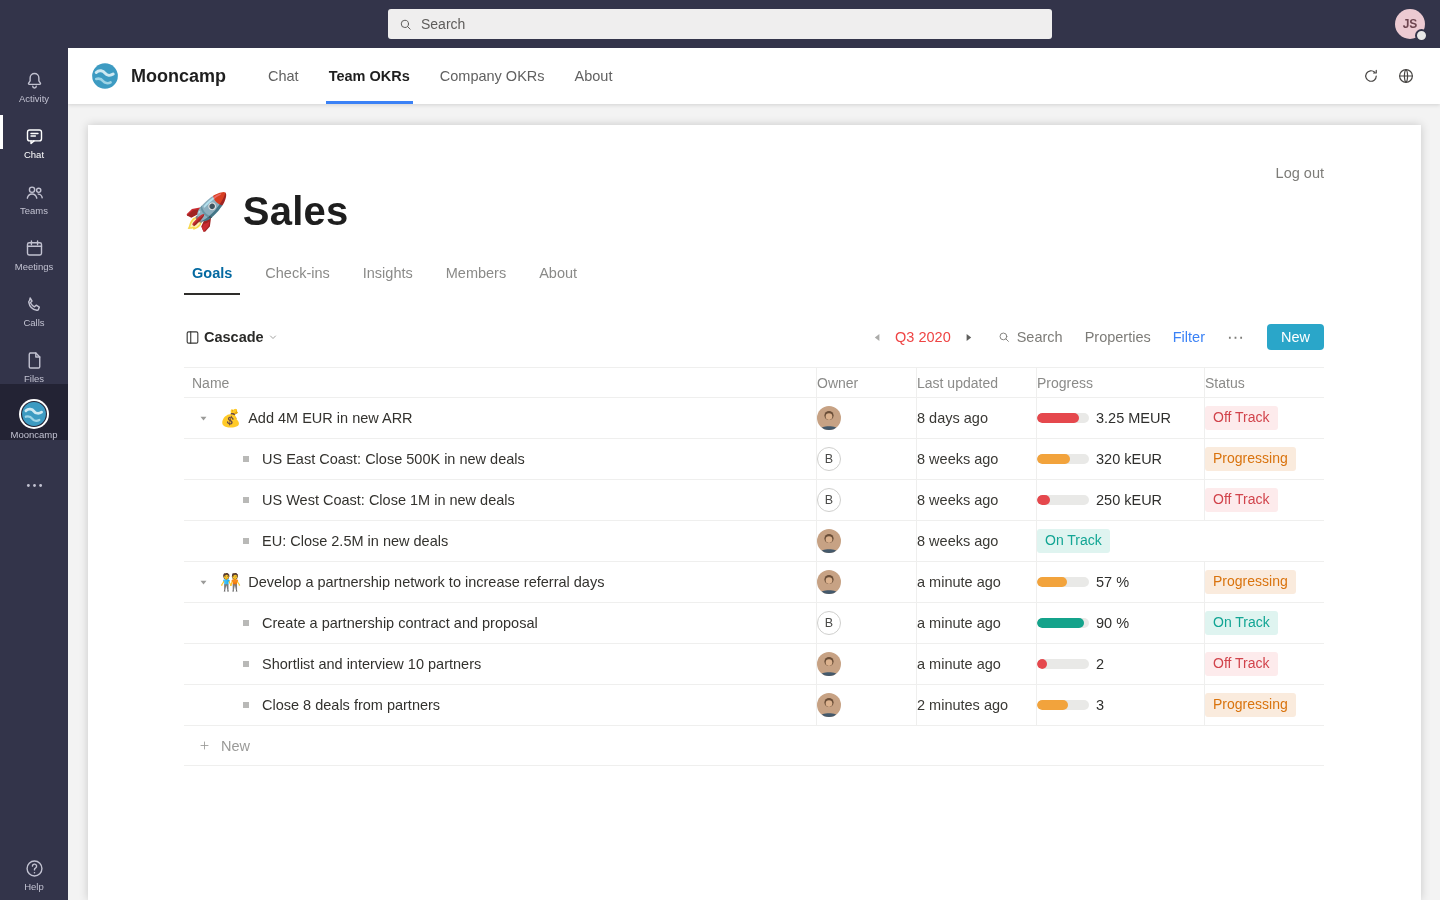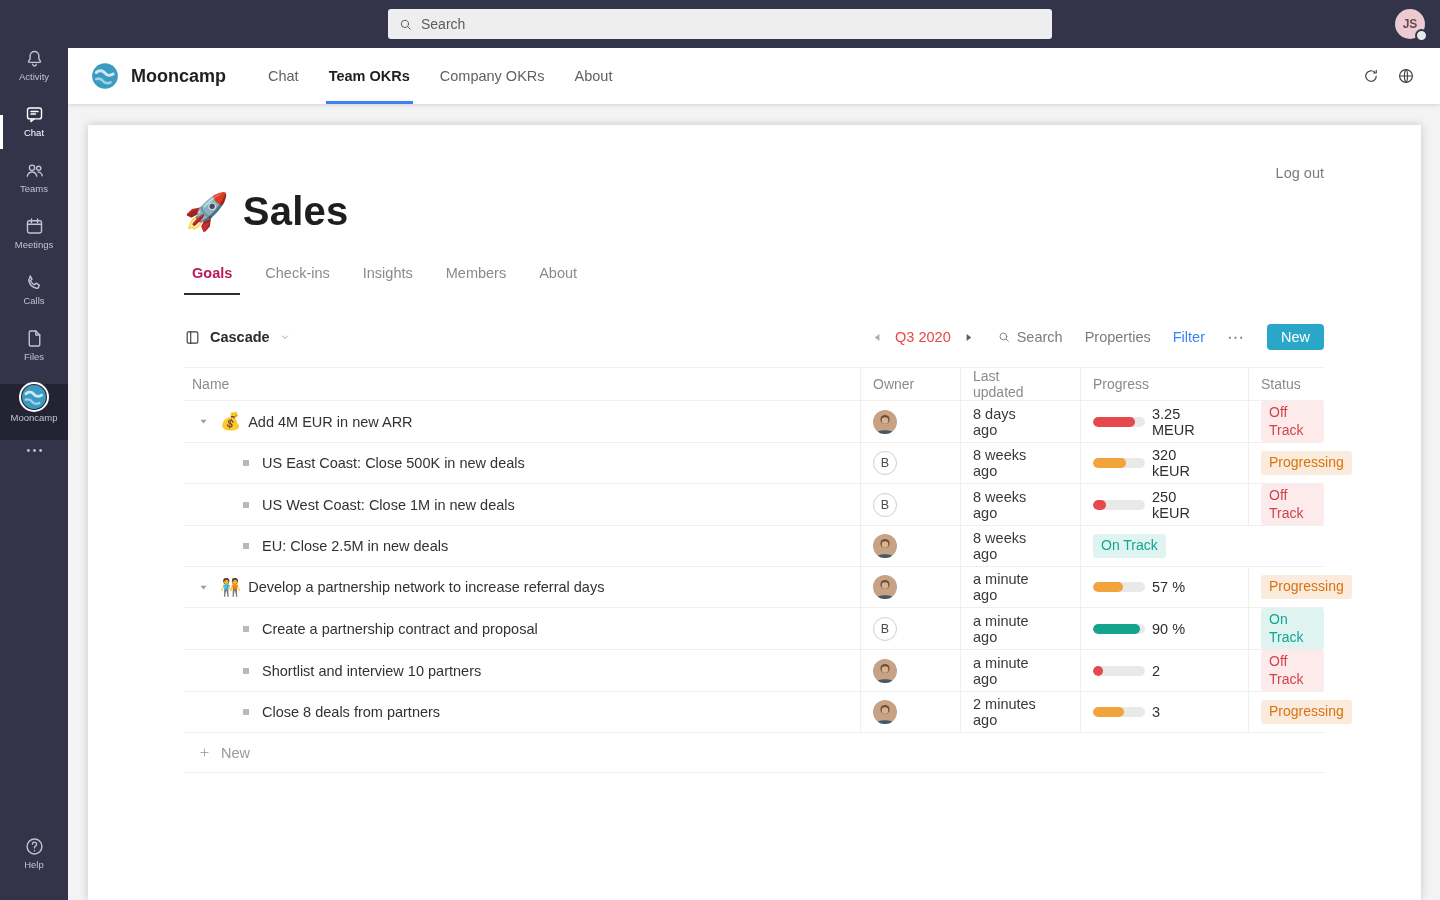--- a/index.html
+++ b/index.html
@@ -12,21 +12,21 @@
   .searchbox .icn svg { width:15px; height:15px; display:block; color:#5E5C5A; }
   .avatar { position:absolute; right:15px; top:9px; width:30px; height:30px; border-radius:50%; background:#ECCAD2;
             color:#6E4650; font-size:12px; font-weight:bold; display:flex; align-items:center; justify-content:center; }
   .presence { position:absolute; right:-3px; bottom:-3px; width:13px; height:13px; border-radius:50%;
               background:#E8E8E8; border:2px solid #33344A; }
 
   
   .rail { position:absolute; left:0; top:48px; width:68px; bottom:0; background:#33344A; z-index:30;
           display:flex; flex-direction:column; }
   .rail-item { position:relative; height:56px; display:flex; flex-direction:column; align-items:center;
-               justify-content:flex-start; gap:2px; color:#C2C2D1; cursor:pointer; }
+               justify-content:flex-end; gap:2px; color:#C2C2D1; cursor:pointer; }
   .rail-item .rail-icon svg { width:21px; height:21px; display:block; }
   .rail-label { font-size:9.5px; color:#C2C2D1; }
   .rail-item.selected { color:#fff; }
   .rail-item.selected .rail-label { color:#fff; }
   .rail-item.selected::before { content:""; position:absolute; left:0; top:11px; bottom:11px; width:3px; background:#fff; }
   .rail-item.app-active { background:#232334; }
   .rail-item.app-active .rail-icon svg { width:26px; height:26px; border-radius:50%; box-shadow:0 0 0 2px #fff; }
   .rail-bottom { margin-top:auto; margin-bottom:8px; }
 
   
@@ -50,24 +50,24 @@
 
   .logout-row { padding-top:39px; text-align:right; }
   .logout-row span { font-size:14.5px; color:#7D7C78; cursor:pointer;padding-left:20px; }
 
   .title-row { margin-top:7px; display:flex; align-items:center; gap:14px; }
   .title-emoji { font-size:36px; line-height:1; }
   .page-title { font-size:40px; font-weight:bold; color:#1E1E1E; letter-spacing:0.2px; }
 
   .page-tabs { margin-top:31px; display:flex; gap:17px; }
   .page-tab { padding:0 8px 12px; font-size:14.5px; color:#8A8A88; cursor:pointer; border-bottom:2px solid transparent; }
-  .page-tab.active { color:#be185d; font-weight:bold; border-bottom-color:#2E2D2A; }
+  .page-tab.active { color:#0369a1; font-weight:bold; border-bottom-color:#2E2D2A; }
 
   .toolbar { margin-top:28px; display:flex; align-items:center; justify-content:space-between; height:28px; }
-  .view-btn { display:flex; align-items:center; gap:9px; background:none; border:none; font-family:inherit;
+  .view-btn { display:flex; align-items:center; gap:3px; background:none; border:none; font-family:inherit;
               font-size:14.5px; font-weight:bold; color:#2A2A28; cursor:pointer; }
   .view-btn .icn svg { width:17px; height:17px; display:block; color:#3A3A38; }
   .view-btn .chev svg { width:12px; height:12px; display:block; color:#8A8A88; }
   .tb-right { display:flex; align-items:center; gap:22px; }
   .period-group { display:flex; align-items:center; gap:11px; }
   .nav-arrow { cursor:pointer; color:#ABABA9; }
   .nav-arrow.dark { color:#5F5F5D; }
   .nav-arrow svg { width:13px; height:13px; display:block; }
   .period { font-size:14.5px; color:#ef4444; }
   .tb-search { display:flex; align-items:center; gap:6px; color:#7D7C78; font-size:14.5px; cursor:pointer; }
@@ -77,21 +77,21 @@
   .tb-more { font-size:17px; color:#7D7C78; cursor:pointer; letter-spacing:1px; }
   .btn-new { border:none; border-radius:4px; background:var(--new-button,#2AA6C9); color:#fff; font-family:inherit;
              font-size:14.5px; padding:5px 14px; cursor:pointer; }
 
   
   .okr-table { margin-top:16px; width:1140px; }
   .t-row { display:grid; grid-template-columns:632px 100px 120px 168px 120px; align-items:stretch;
            border-bottom:1px solid #EFEFEE; }
   .t-row.t-header { border-top:1px solid #EFEFEE; }
   .cell { display:flex; align-items:center; min-height:40px; }
-  .t-row > .cell + .cell { border-left:1px solid #EFEFEE; padding-left:12px;margin-left:44px; }
+  .t-row > .cell + .cell { border-left:1px solid #EFEFEE; padding-left:0; }
   .t-header .cell { min-height:29px; font-size:14px; color:#8B8B89; }
   .t-header .cell:first-child { padding-left:8px; }
   .body-row { font-size:14.5px; color:#3A3935; cursor:pointer; }
 
   .name-cell.lvl0 { padding-left:14px; gap:0; }
   .name-cell.lvl1 { padding-left:59px; }
   .toggle { display:flex; cursor:pointer; color:#9B9B99; margin-right:11px; }
   .toggle svg { width:11px; height:11px; display:block; }
   .row-emoji { font-size:17px; margin-right:7px; line-height:1; }
   .bullet { width:6px; height:6px; background:#B9B9B7; margin-right:13px; flex:none; }

